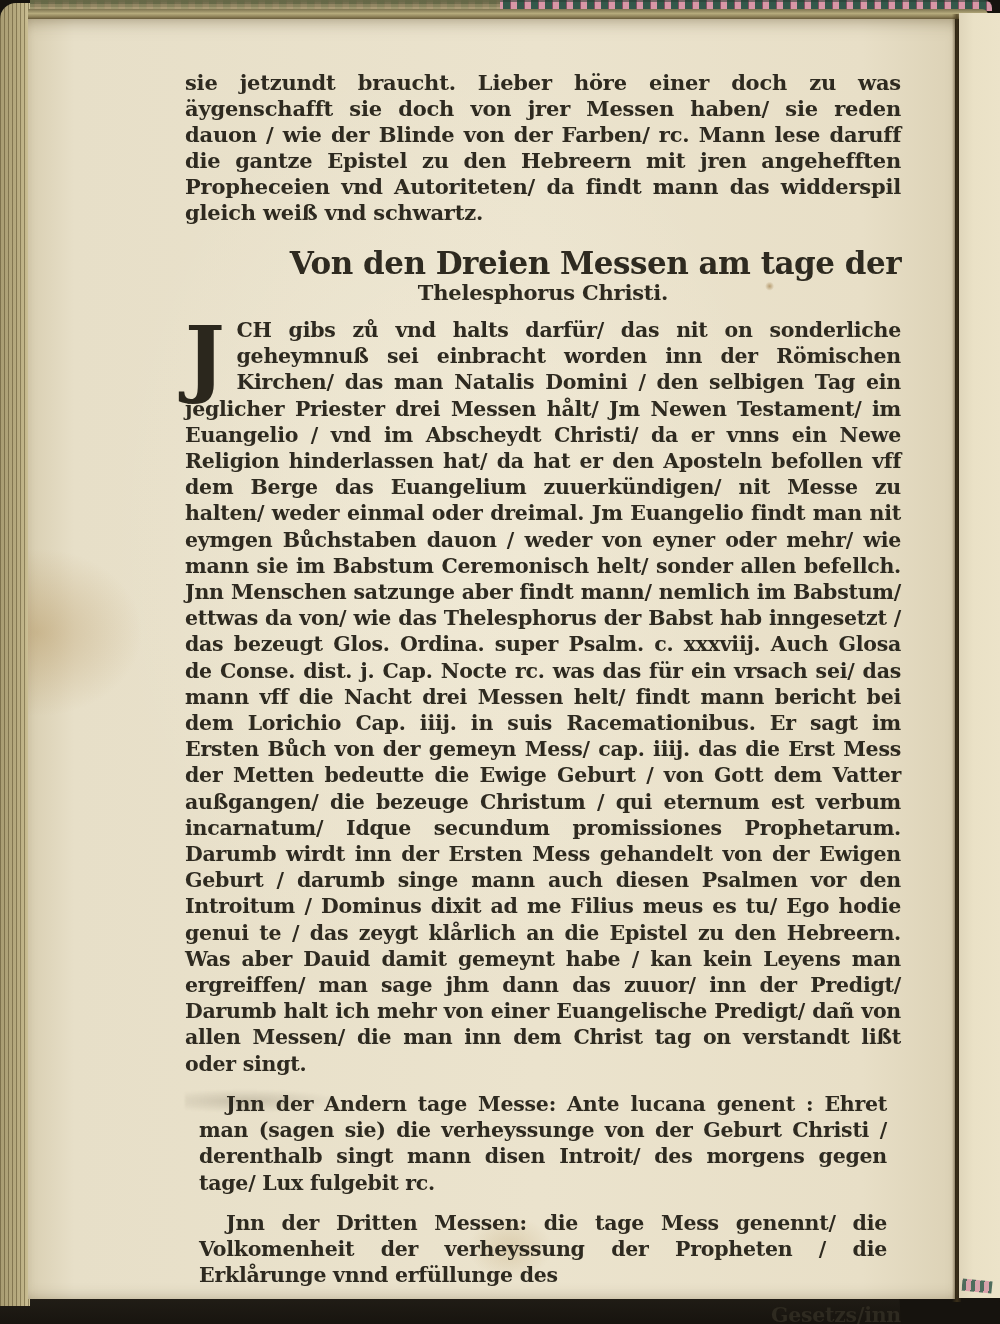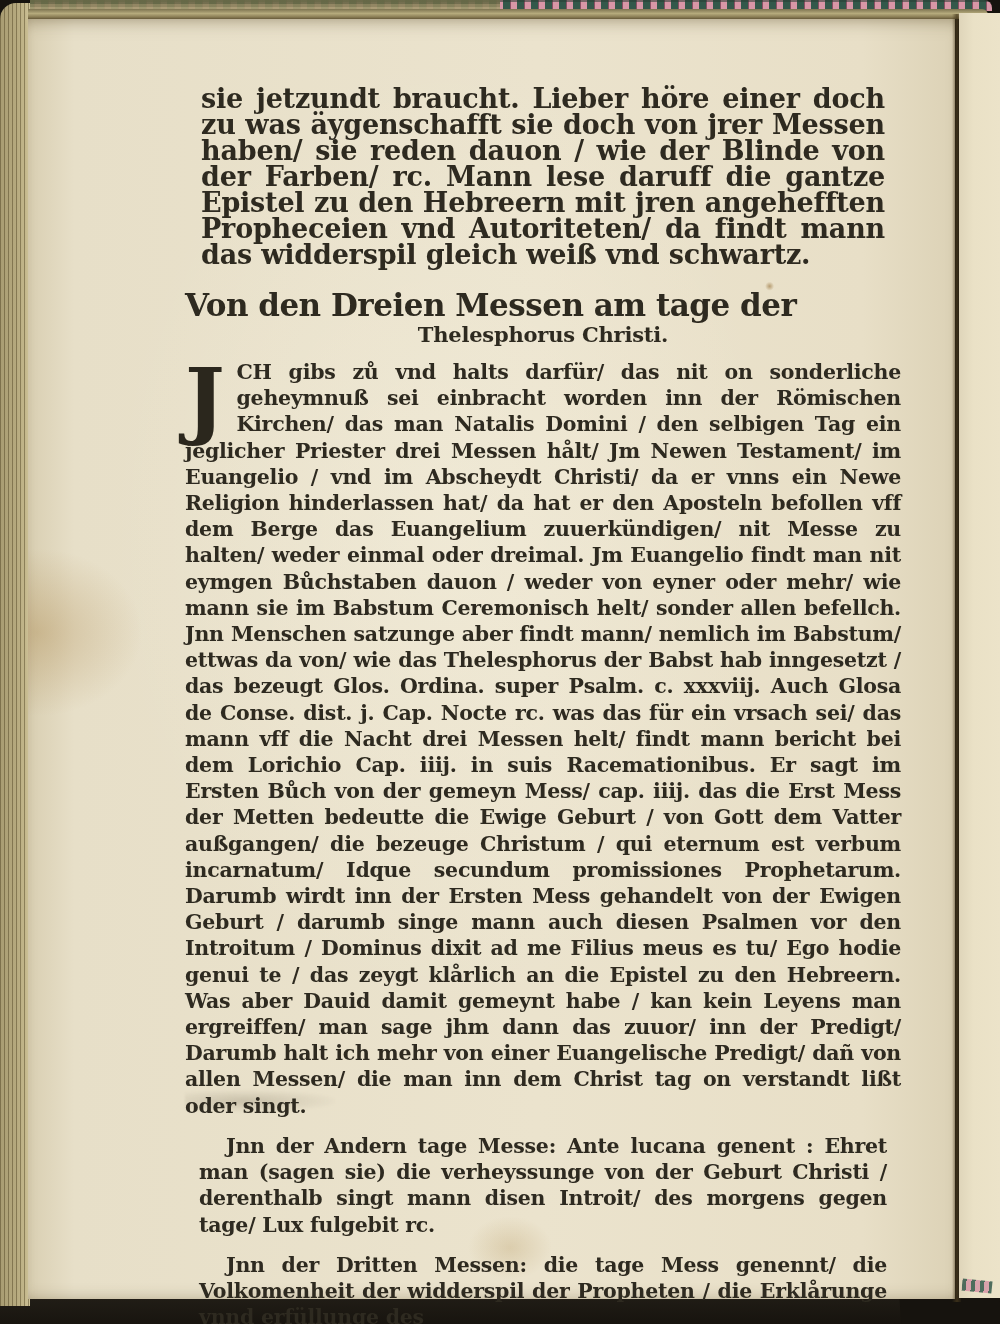--- a/index.html
+++ b/index.html
@@ -89,28 +89,28 @@
     background:radial-gradient(ellipse at 40% 50%, rgba(120,110,90,.28), rgba(120,110,90,0) 75%);
     filter:blur(1px);
   }
 
   
   .text-block{
     position:absolute;left:185px;top:70px;width:716px;
     color:#2e2a20;
   }
   .cont-par{
-    margin:16px;
-    font-size:27px;line-height:26px;font-weight:700;
+    margin:0;
+    font-size:21px;line-height:26px;font-weight:700;
     text-align:justify;letter-spacing:-.2px;
   }
   .heading{
     margin:20px 0 0 0;
     font-size:31px;line-height:34px;font-weight:700;
-    text-align:left;letter-spacing:-.5px;
+    text-align:right;letter-spacing:-.5px;
   }
   .subheading{
     margin:1px 0 0 0;
     font-size:21px;line-height:24px;font-weight:700;
     text-align:center;letter-spacing:-.2px;
   }
   .body-par{
     margin:12px 0 0 0;
     font-size:20.5px;line-height:26.2px;font-weight:700;
     text-align:justify;letter-spacing:-.25px;
@@ -162,18 +162,18 @@
     <h1 class="heading">Von den Dreien Messen am tage der</h1>
 
     <h2 class="subheading">Thelesphorus Christi.</h2>
 
     <p class="body-par">
       <span class="drop-cap">J</span><span>CH gibs zů vnd halts darfür/ das nit on sonderliche geheymnuß sei einbracht worden inn der Römischen Kirchen/ das man Natalis Domini / den selbigen Tag ein jeglicher Priester drei Messen hålt/ Jm Newen Testament/ im Euangelio / vnd im Abscheydt Christi/ da er vnns ein Newe Religion hinderlassen hat/ da hat er den Aposteln befollen vff dem Berge das Euangelium zuuerkündigen/ nit Messe zu halten/ weder einmal oder dreimal. Jm Euangelio findt man nit eymgen Bůchstaben dauon / weder von eyner oder mehr/ wie mann sie im Babstum Ceremonisch helt/ sonder allen befellch. Jnn Menschen satzunge aber findt mann/ nemlich im Babstum/ ettwas da von/ wie das Thelesphorus der Babst hab inngesetzt / das bezeugt Glos. Ordina. super Psalm. c. xxxviij. Auch Glosa de Conse. dist. j. Cap. Nocte rc. was das für ein vrsach sei/ das mann vff die Nacht drei Messen helt/ findt mann bericht bei dem Lorichio Cap. iiij. in suis Racemationibus. Er sagt im Ersten Bůch von der gemeyn Mess/ cap. iiij. das die Erst Mess der Metten bedeutte die Ewige Geburt / von Gott dem Vatter außgangen/ die bezeuge Christum / qui eternum est verbum incarnatum/ Idque secundum promissiones Prophetarum. Darumb wirdt inn der Ersten Mess gehandelt von der Ewigen Geburt / darumb singe mann auch diesen Psalmen vor den Introitum / Dominus dixit ad me Filius meus es tu/ Ego hodie genui te / das zeygt klårlich an die Epistel zu den Hebreern. Was aber Dauid damit gemeynt habe / kan kein Leyens man ergreiffen/ man sage jhm dann das zuuor/ inn der Predigt/ Darumb halt ich mehr von einer Euangelische Predigt/ dañ von allen Messen/ die man inn dem Christ tag on verstandt lißt oder singt.</span>
     </p>
 
     <p class="indent-par">Jnn der Andern tage Messe: Ante lucana genent : Ehret man (sagen sie) die verheyssunge von der Geburt Christi / derenthalb singt mann disen Introit/ des morgens gegen tage/ Lux fulgebit rc.</p>
 
-    <p class="indent-par">Jnn der Dritten Messen: die tage Mess genennt/ die Volkomenheit der widderspil der Propheten / die Erklårunge vnnd erfüllunge des</p>
+    <p class="indent-par">Jnn der Dritten Messen: die tage Mess genennt/ die Volkomenheit der verheyssung der Propheten / die Erklårunge vnnd erfüllunge des</p>
 
     <p class="catchword-row">Gesetzs/inn</p>
 
   </div>
 </div>
 
 </body></html>

